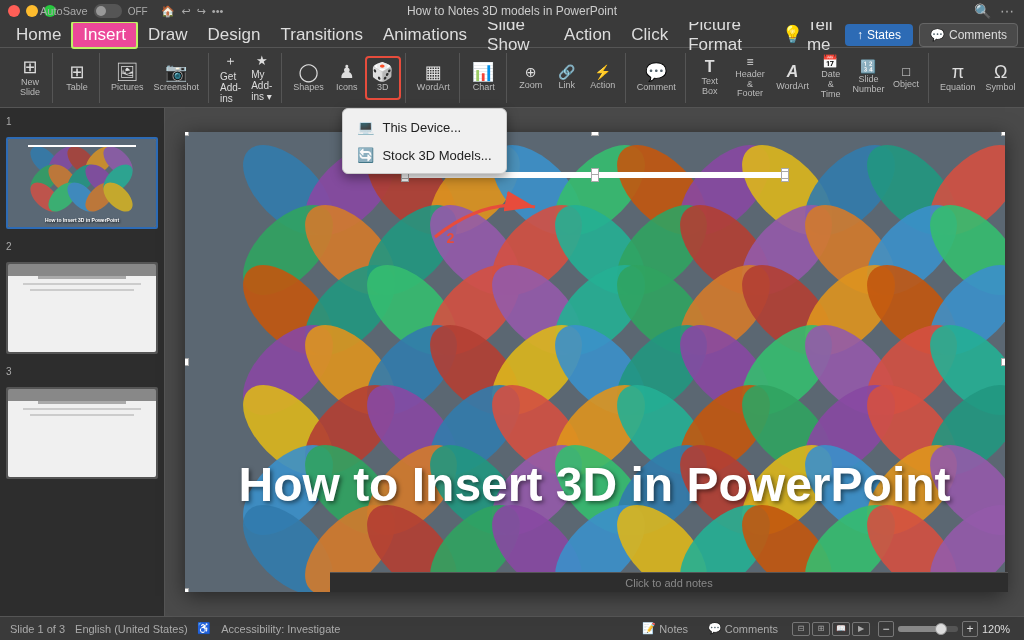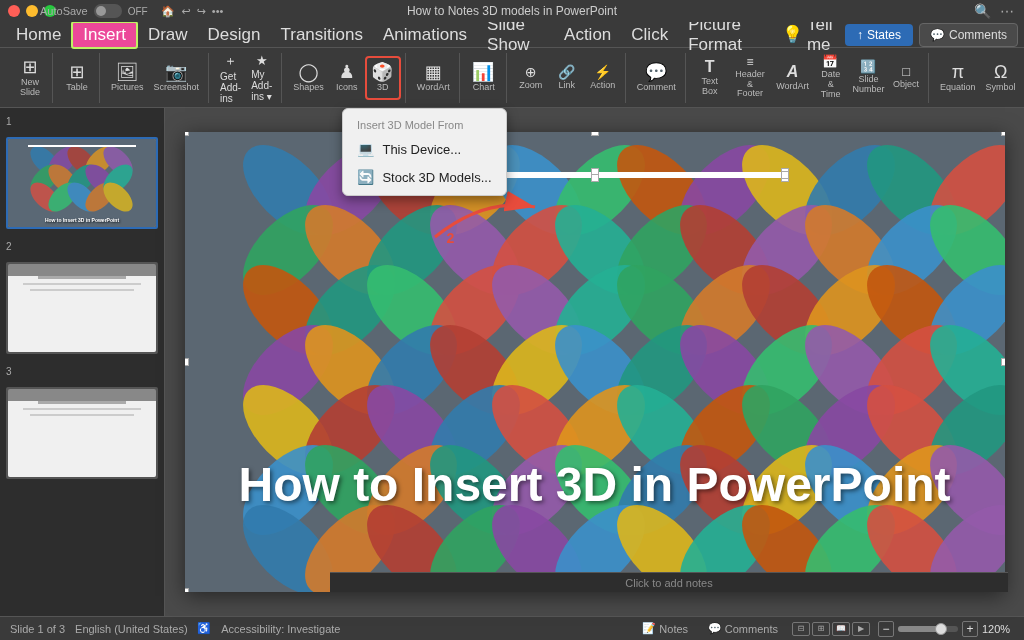--- a/index.html
+++ b/index.html
@@ -551,21 +551,20 @@
     </div>
     <div class="toolbar-btn">
       <span class="btn-icon">Ω</span>
       <span class="btn-label">Symbol</span>
     </div>
   </div>
 
 </div>
 
 <div id="dropdown-menu">
-  <div class="dropdown-header">Insert 3D Model From</div>
   <div class="dropdown-item">
     <span class="dropdown-icon">💻</span>
     <span>This Device...</span>
   </div>
   <div class="dropdown-item">
     <span class="dropdown-icon">🔄</span>
     <span>Stock 3D Models...</span>
   </div>
 </div>
 

